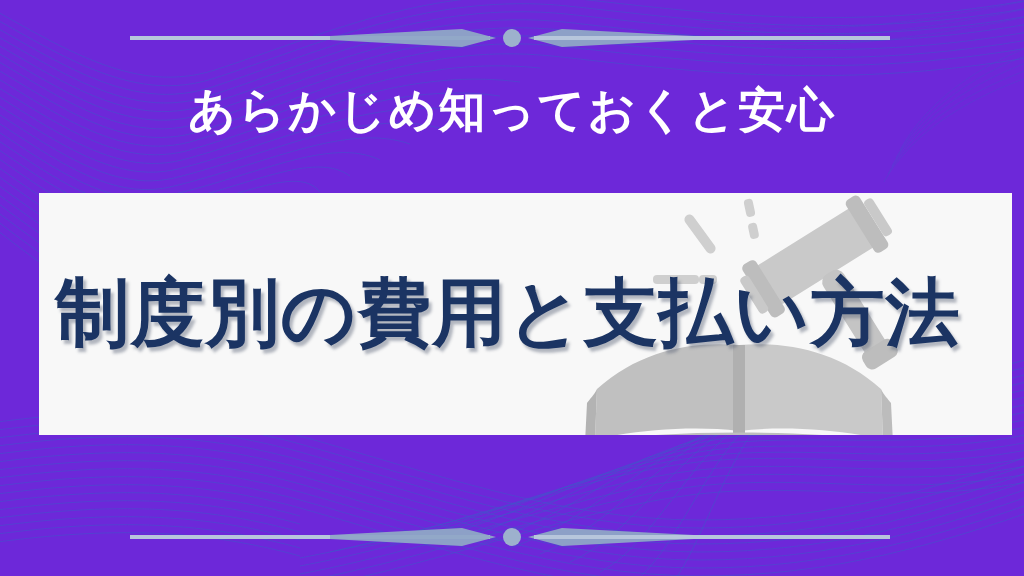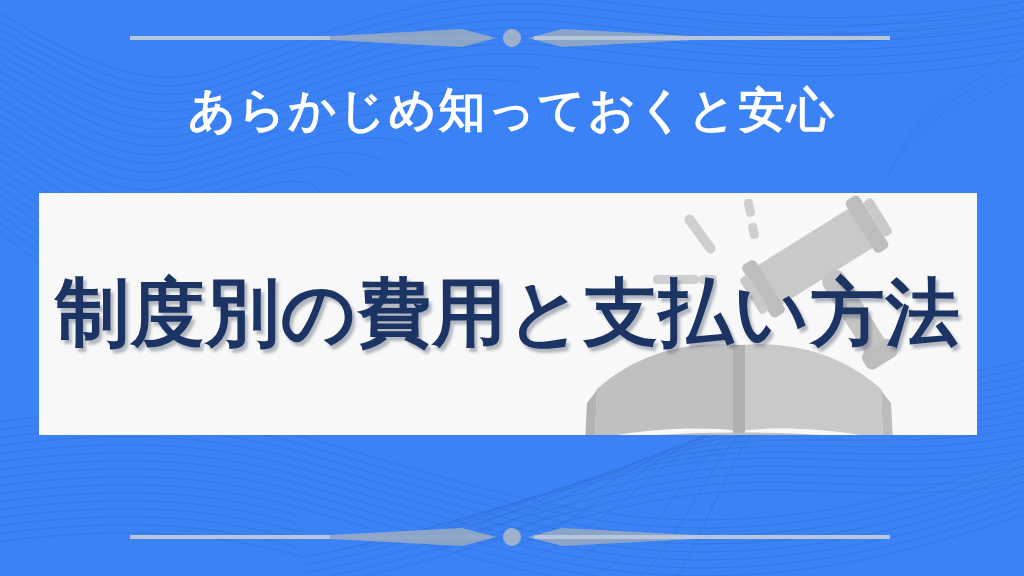--- a/index.html
+++ b/index.html
@@ -5,21 +5,21 @@
   html, body {
     margin: 0;
     padding: 0;
     background: #ffffff;
   }
   #slide {
     position: relative;
     width: 1024px;
     height: 576px;
     overflow: hidden;
-    background: #3b82f6;
+    background: #6d28d9;
     font-family: "DejaVu Sans", "Liberation Sans", sans-serif;
   }
 
   
   .waves {
     position: absolute;
     inset: 0;
     pointer-events: none;
   }
 
@@ -51,20 +51,21 @@
 
   
   .card {
     position: absolute;
     left: 39px;
     top: 193px;
     width: 938px;
     height: 242px;
     background: #f8f8f8;
     overflow: hidden;
+    padding-left: 35px;
   }
   .card-art {
     position: absolute;
     left: 0;
     top: 0;
     width: 938px;
     height: 242px;
     pointer-events: none;
   }
   .title {

